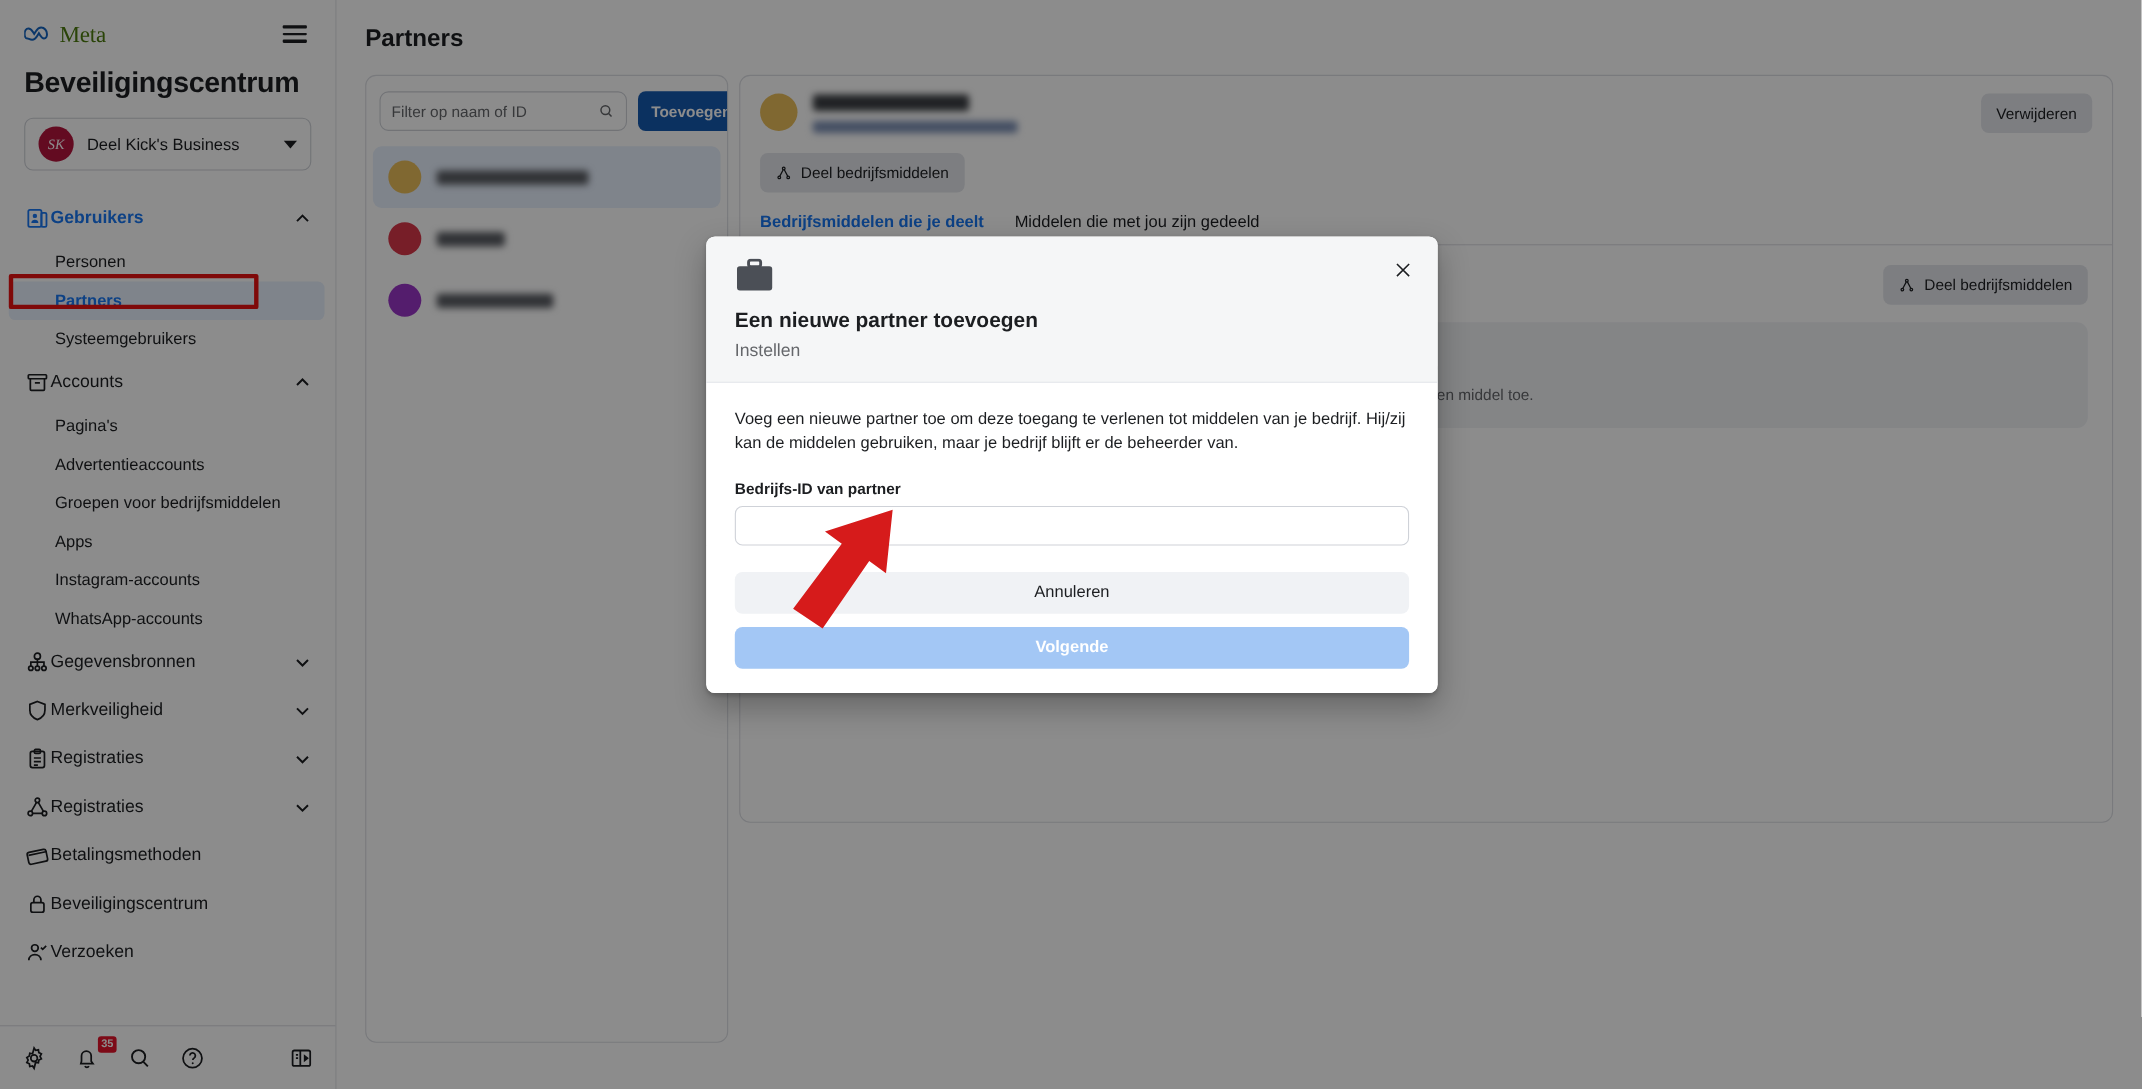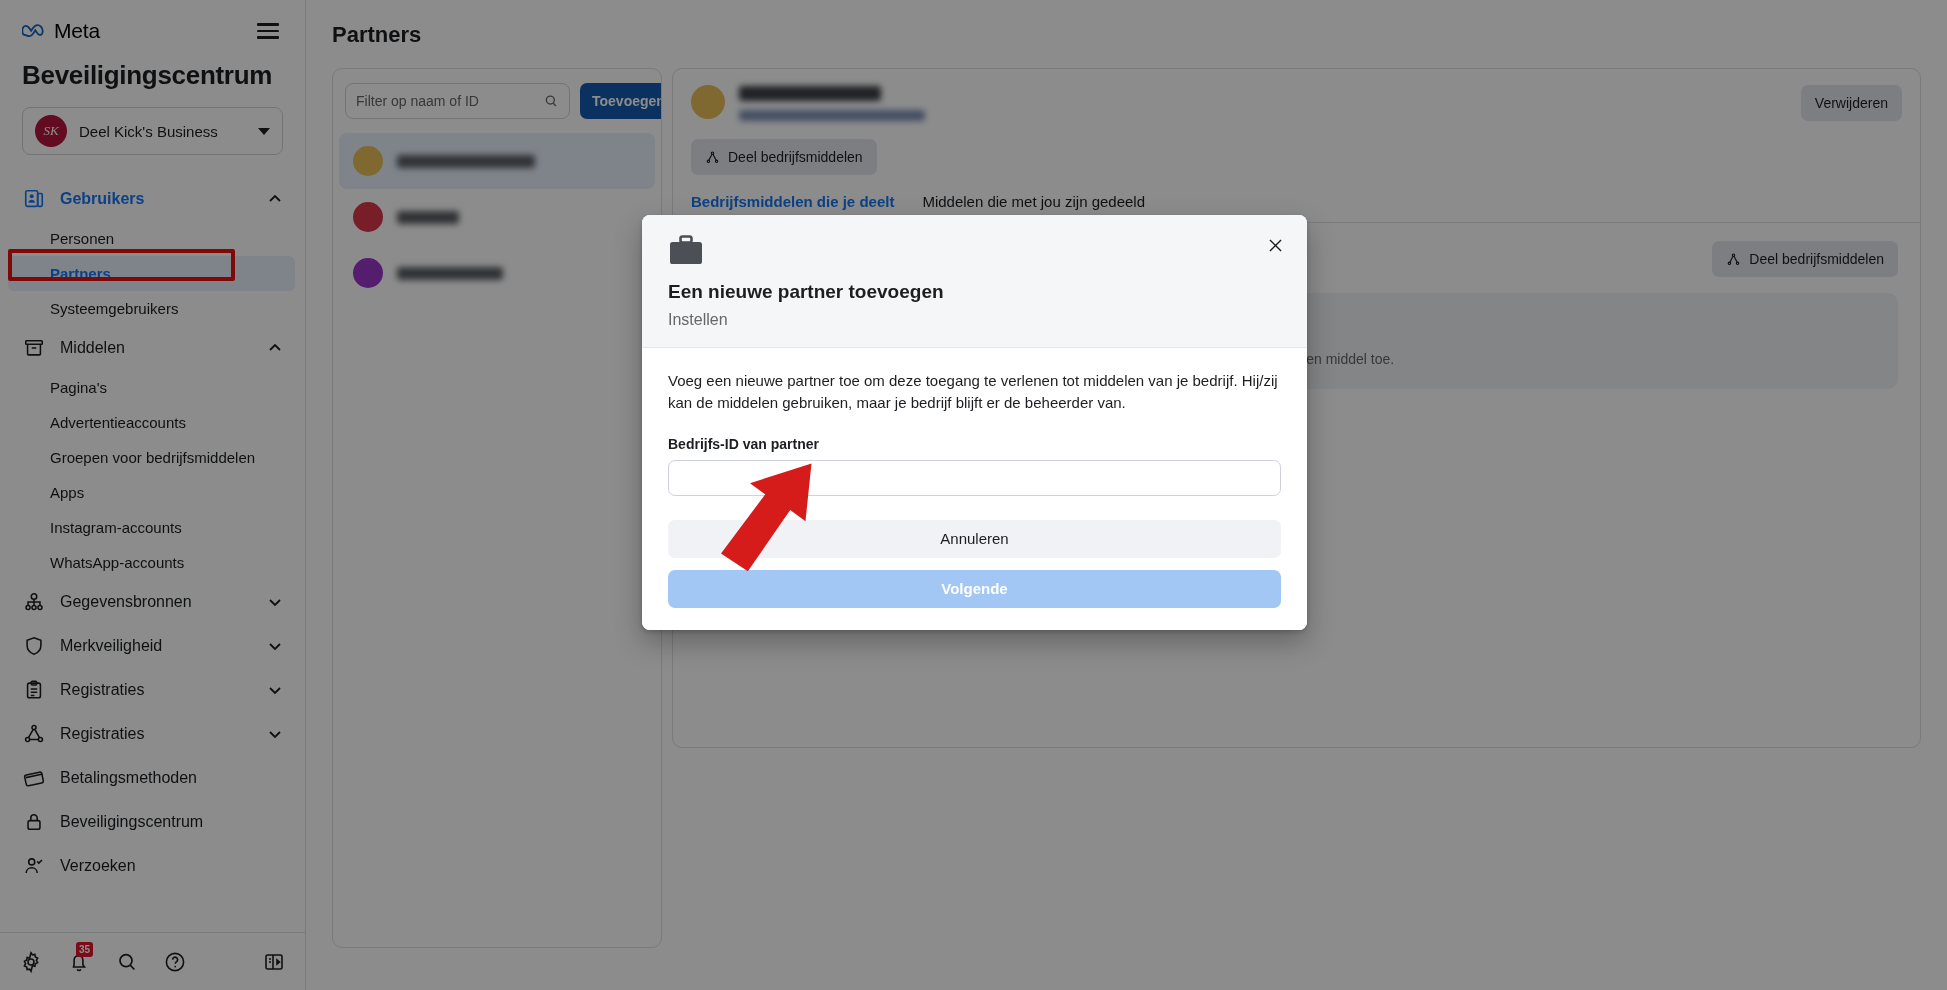--- a/index.html
+++ b/index.html
@@ -19,21 +19,21 @@
     width: 306px; height: 990px; flex: 0 0 306px;
     background: #ffffff;
     border-right: 1px solid #dcdee3;
     display: flex; flex-direction: column;
     position: relative;
   }
   .sb-top { padding: 14px 22px 0 22px; }
   .meta-row { display: flex; align-items: center; justify-content: space-between; height: 34px; }
   .meta-logo { display: flex; align-items: center; gap: 6px; }
   .meta-mark { width: 26px; height: 16px; }
-  .meta-word { font-size: 21px; color: #000000; letter-spacing: -0.2px; font-weight: 400; }
+  .meta-word { font-size: 21px; color: #4d7c0f; letter-spacing: -0.2px; font-weight: 400; font-family: Liberation Serif, serif; }
   .hamburger { display: flex; flex-direction: column; gap: 4px; cursor: pointer; padding: 4px; }
   .hamburger i { display: block; width: 22px; height: 2.4px; background: #1c1e21; border-radius: 1px; }
 
   .page-heading { font-size: 26px; font-weight: 700; color: #1c1e21; margin: 12px 0 16px 0; letter-spacing: -0.3px; }
 
   .biz-select {
     display: flex; align-items: center; gap: 12px;
     height: 48px; border: 1px solid #cfd2d8; border-radius: 8px;
     padding: 0 12px; cursor: pointer; background: #fff;
   }
@@ -42,21 +42,21 @@
     background: #b5143c;
     display: flex; align-items: center; justify-content: center;
     color: #fff; font-size: 13px; font-style: italic; font-family: "Liberation Serif", serif;
     flex: 0 0 32px;
   }
   .biz-name { flex: 1; font-size: 15px; color: #1c1e21; white-space: nowrap; overflow: hidden; }
   .caret-down { width: 0; height: 0; border-left: 6px solid transparent; border-right: 6px solid transparent; border-top: 7px solid #1c1e21; }
 
   .nav { flex: 1; overflow: hidden; padding: 22px 0 0 0; }
   .nav-group {
-    display: flex; align-items: center; gap: 14px;
+    display: flex; align-items: center; 
     height: 44px; padding: 0 22px; cursor: pointer;
   }
   .nav-group .ico { width: 24px; height: 24px; flex: 0 0 24px; display: flex; align-items: center; justify-content: center; }
   .nav-group .lbl { flex: 1; font-size: 16px; color: #1c1e21; }
   .nav-group.active .lbl { color: #1877f2; font-weight: 700; }
   .chev { width: 16px; height: 16px; flex: 0 0 16px; }
 
   .nav-sub {
     display: block; height: 35px; line-height: 35px;
     padding: 0 22px 0 50px; font-size: 15px; color: #1c1e21;
@@ -77,21 +77,21 @@
     z-index: 40;
   }
 
   .sb-bottom {
     border-top: 1px solid #dcdee3;
     height: 58px; display: flex; align-items: center;
     padding: 0 18px; gap: 22px;
   }
   .sb-bottom .tool { width: 26px; height: 26px; position: relative; cursor: pointer; display: flex; align-items: center; justify-content: center; }
   .badge {
-    position: absolute; top: -7px; left: 10px;
+    position: absolute; top: -7px; left: 23px;
     background: #e4132a; color: #fff; font-size: 10px; line-height: 13px;
     border-radius: 3px; padding: 1px 3px; min-width: 17px; text-align: center;
     font-weight: 600;
   }
   .sb-bottom .spacer { flex: 1; }
 
   
   .main { flex: 1; background: #ffffff; padding: 22px 26px 0 26px; overflow: hidden; position: relative; }
   .main-title { font-size: 22px; font-weight: 700; color: #1c1e21; margin-bottom: 20px; }
 
@@ -264,21 +264,21 @@
         <div class="nav-sub">Systeemgebruikers</div>
 
         <div class="nav-group">
           <span class="ico">
             <svg width="22" height="22" viewBox="0 0 24 24" fill="none" stroke="#1c1e21" stroke-width="1.7">
               <rect x="3" y="4" width="18" height="4" rx="0.8"></rect>
                 <path d="M5 8v10.5a1 1 0 001 1h12a1 1 0 001-1V8"></path>
                 <path d="M9.5 12h5"></path>
             </svg>
           </span>
-          <span class="lbl">Middelen</span>
+          <span class="lbl">Accounts</span>
           <svg class="chev" viewBox="0 0 16 16" fill="none" stroke="#1c1e21" stroke-width="1.8">
               <path d="M3 10l5-5 5 5"></path>
             </svg>
         </div>
         <div class="nav-sub">Pagina's</div>
         <div class="nav-sub">Advertentieaccounts</div>
         <div class="nav-sub">Groepen voor bedrijfsmiddelen</div>
         <div class="nav-sub">Apps</div>
         <div class="nav-sub">Instagram-accounts</div>
         <div class="nav-sub">WhatsApp-accounts</div>

